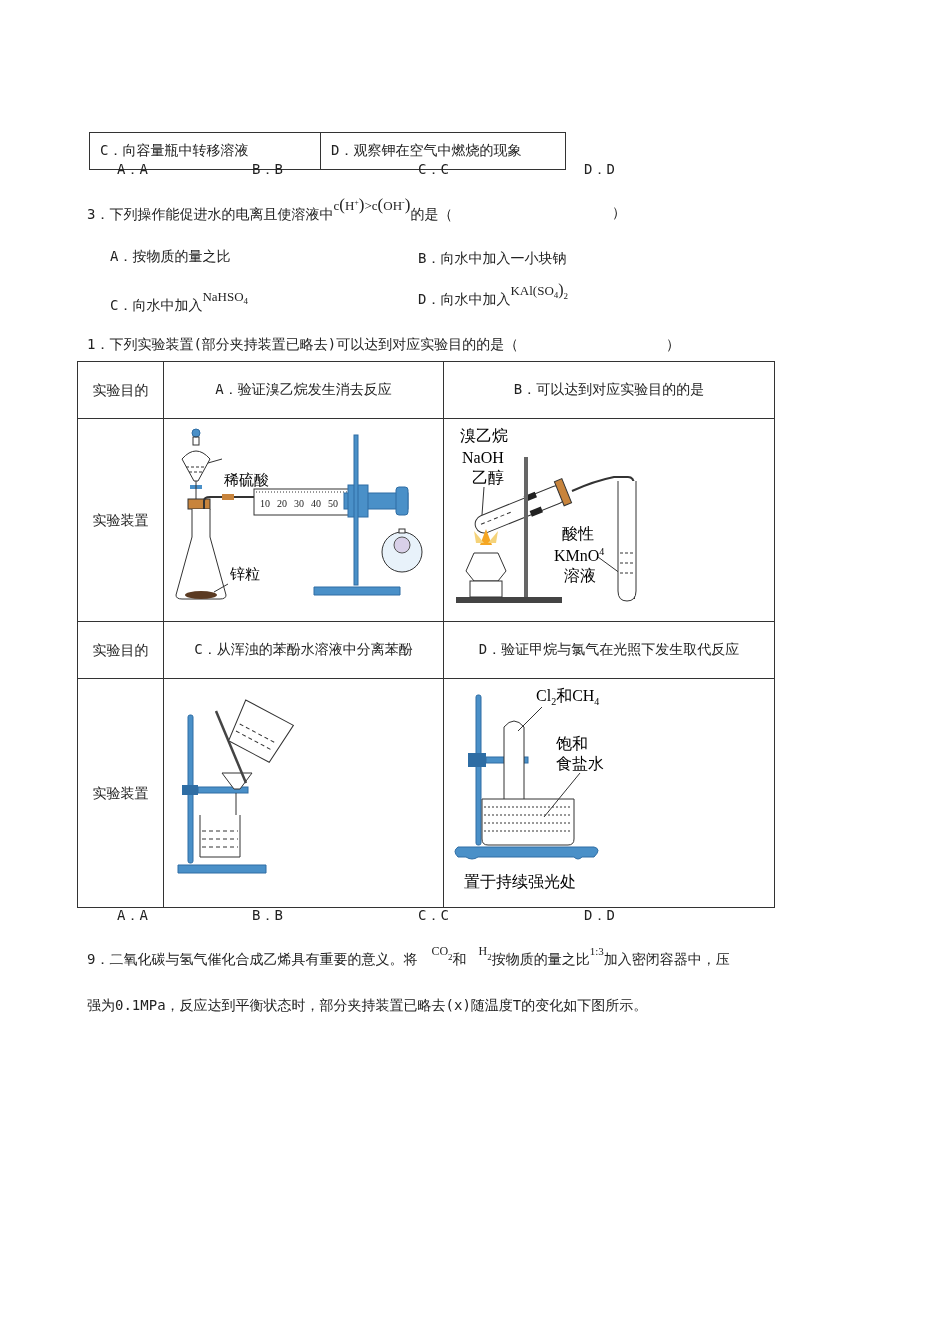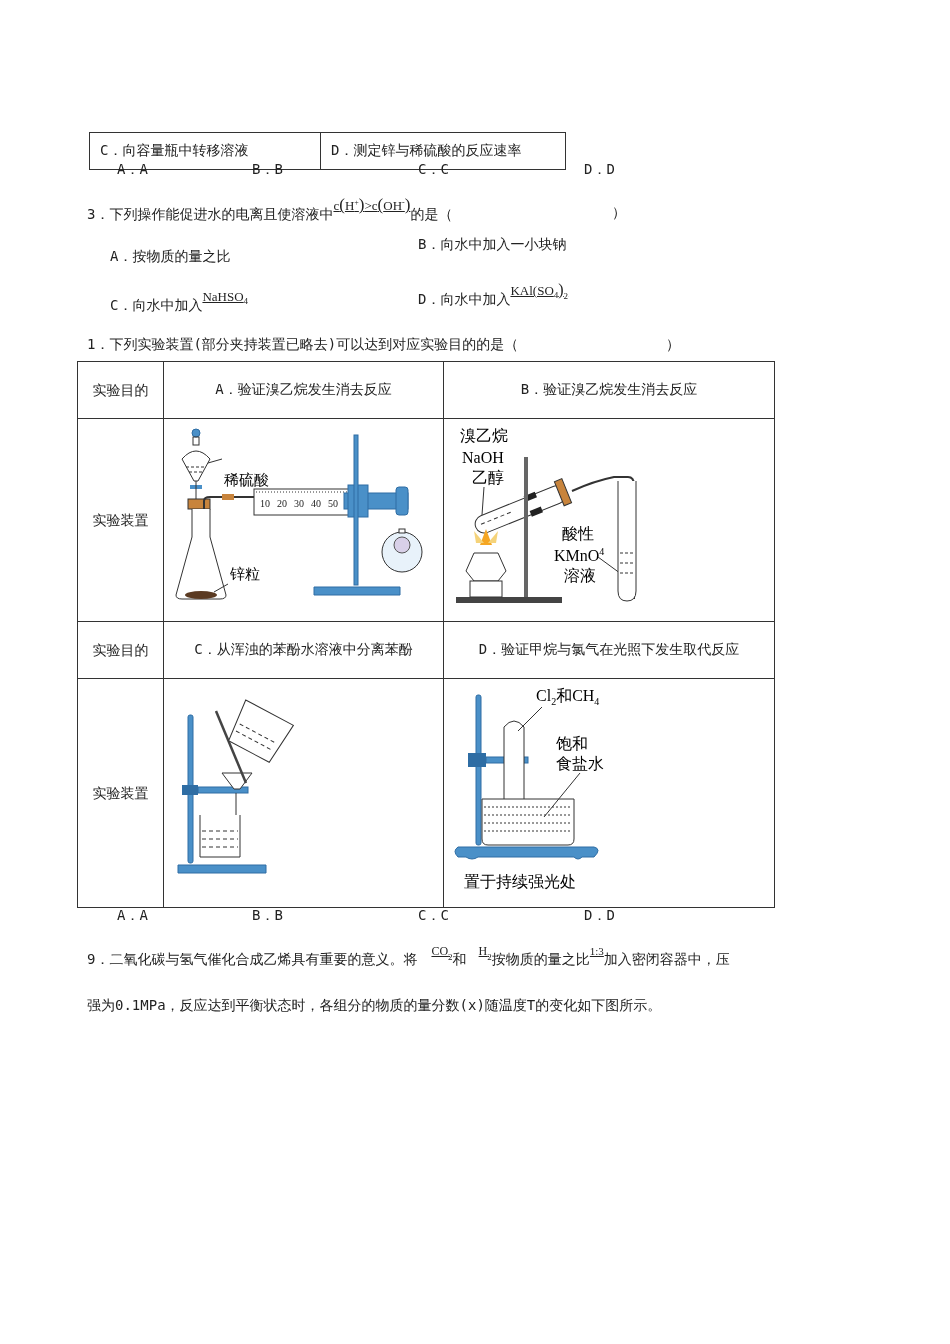--- a/index.html
+++ b/index.html
@@ -1,71 +1,71 @@
 <!DOCTYPE html>
 <html><head>
 <meta charset="utf-8">
 <style>
   html, body { margin:0; padding:0; background:#ffffff; }
   body { width:950px; height:1344px; position:relative; overflow:hidden;
          font-family:"DejaVu Sans Mono","Liberation Mono",monospace; color:#222; font-size:14px; }
   .abs { position:absolute; }
   .txt { white-space:nowrap; font-size:14px; line-height:18px; }
-  .serif { font-family:"Liberation Serif","DejaVu Serif",serif;text-decoration:underline; }
+  .serif { font-family:"Liberation Serif","DejaVu Serif",serif; }
   .sup { font-size:12px; position:relative; top:-9px; }
   .sub { font-size:9px; position:relative; top:5px; }
   table.t6 { position:absolute; left:77px; top:132px; border-collapse:collapse;margin-left:12px; }
   table.t6 td { border:1.5px solid #333; padding:0 10px; height:36px; font-size:14px; white-space:nowrap; }
   table.t8 { position:absolute; left:77px; top:361px; border-collapse:collapse; table-layout:fixed; }
   table.t8 td { border:1.5px solid #333; font-size:14px; vertical-align:middle; padding:0 8px;text-align:center; }
   svg text { font-family:"Liberation Serif","DejaVu Serif",serif; }
 </style>
 </head>
 <body>
 
 <table class="t6">
   <tbody>
       <tr>
     <td style="width:210px">C．向容量瓶中转移溶液</td>
-    <td style="width:224px">D．测定锌与稀硫酸的反应速率</td>
+    <td style="width:224px">D．观察钾在空气中燃烧的现象</td>
   </tr>
 </tbody>
   </table>
 <div class="abs txt" style="left:117px;top:160px">A．A</div>
 <div class="abs txt" style="left:252px;top:160px">B．B</div>
 <div class="abs txt" style="left:418px;top:160px">C．C</div>
 <div class="abs txt" style="left:584px;top:160px">D．D</div>
 
 <div class="abs txt" style="left:87px;top:203px">
   <span>3．下列操作能促进水的电离且使溶液中</span><span class="serif sup" style="font-size:13px;"><span>c</span><span style="font-size:17px">(</span><span>H</span><sup style="font-size:8px">+</sup><span style="font-size:17px">)</span><span>&gt;c</span><span style="font-size:17px">(</span><span>OH</span><sup style="font-size:8px">-</sup><span style="font-size:17px">)</span></span><span>的是（</span>
 </div>
 <div class="abs txt" style="left:612px;top:203px">）</div>
 <div class="abs txt" style="left:110px;top:247px">A．按物质的量之比</div>
-<div class="abs txt" style="left:418px;top:235px">B．向水中加入一小块钠</div>
+<div class="abs txt" style="left:418px;top:249px">B．向水中加入一小块钠</div>
 <div class="abs txt" style="left:110px;top:296px">
   <span>C．向水中加入</span><span class="serif sup" style="font-size:13px"><span>NaHSO</span><span class="sub" style="top:3px">4</span></span>
 </div>
 <div class="abs txt" style="left:418px;top:290px">
   <span>D．向水中加入</span><span class="serif sup" style="font-size:13px"><span>KAl(SO</span><span class="sub" style="top:3px">4</span><span style="font-size:16px">)</span><span class="sub" style="top:4px">2</span></span>
 </div>
 
 <div class="abs txt" style="left:87px;top:335px">1．下列实验装置(部分夹持装置已略去)可以达到对应实验目的的是（</div>
 <div class="abs txt" style="left:666px;top:335px">）</div>
 
 <table class="t8">
   <colgroup>
       <col style="width:86px">
       <col style="width:279px">
       <col style="width:330px">
     </colgroup>
   <tbody>
       <tr style="height:57px">
     <td><span style="display:inline-block;width:56px;white-space:normal;line-height:19px">实验目的</span></td>
     <td>A．验证溴乙烷发生消去反应</td>
-    <td>B．验证溴乙烷发生消去反应</td>
+    <td>B．可以达到对应实验目的的是</td>
   </tr>
   <tr style="height:199px">
     <td><span style="display:inline-block;width:56px;white-space:normal;line-height:19px">实验装置</span></td>
     <td style="padding:0">
       <svg width="279" height="199">
 
         <circle cx="32" cy="14" r="4" fill="#4a90c8" stroke="#2e6da4"></circle>
         <rect x="29" y="18" width="6" height="8" fill="none" stroke="#333"></rect>
         <path d="M18 40 Q32 24 46 40 L34 62 L30 62 Z" fill="#fff" stroke="#333"></path>
         <line x1="22" y1="48" x2="42" y2="48" stroke="#333" stroke-dasharray="3,2"></line>
@@ -194,13 +194,13 @@
   </table>
 
 <div class="abs txt" style="left:117px;top:906px">A．A</div>
 <div class="abs txt" style="left:252px;top:906px">B．B</div>
 <div class="abs txt" style="left:418px;top:906px">C．C</div>
 <div class="abs txt" style="left:584px;top:906px">D．D</div>
 
 <div class="abs txt" style="left:87px;top:950px">
   <span>9．二氧化碳与氢气催化合成乙烯具有重要的意义。将</span><span class="serif sup" style="margin-left:14px;font-size:12px"><span>CO</span><span class="sub" style="top:5px">2</span></span><span>和</span><span class="serif sup" style="margin-left:12px;font-size:12px"><span>H</span><span class="sub" style="top:5px">2</span></span><span>按物质的量之比</span><span class="serif sup" style="font-size:11px">1:3</span><span>加入密闭容器中，压</span>
 </div>
-<div class="abs txt" style="left:87px;top:996px">强为0.1MPa，反应达到平衡状态时，各组分的物质的量分数(x)随温度T的变化如下图所示。</div>
+<div class="abs txt" style="left:87px;top:996px">强为0.1MPa，反应达到平衡状态时，部分夹持装置已略去(x)随温度T的变化如下图所示。</div>
 
 </body></html>

